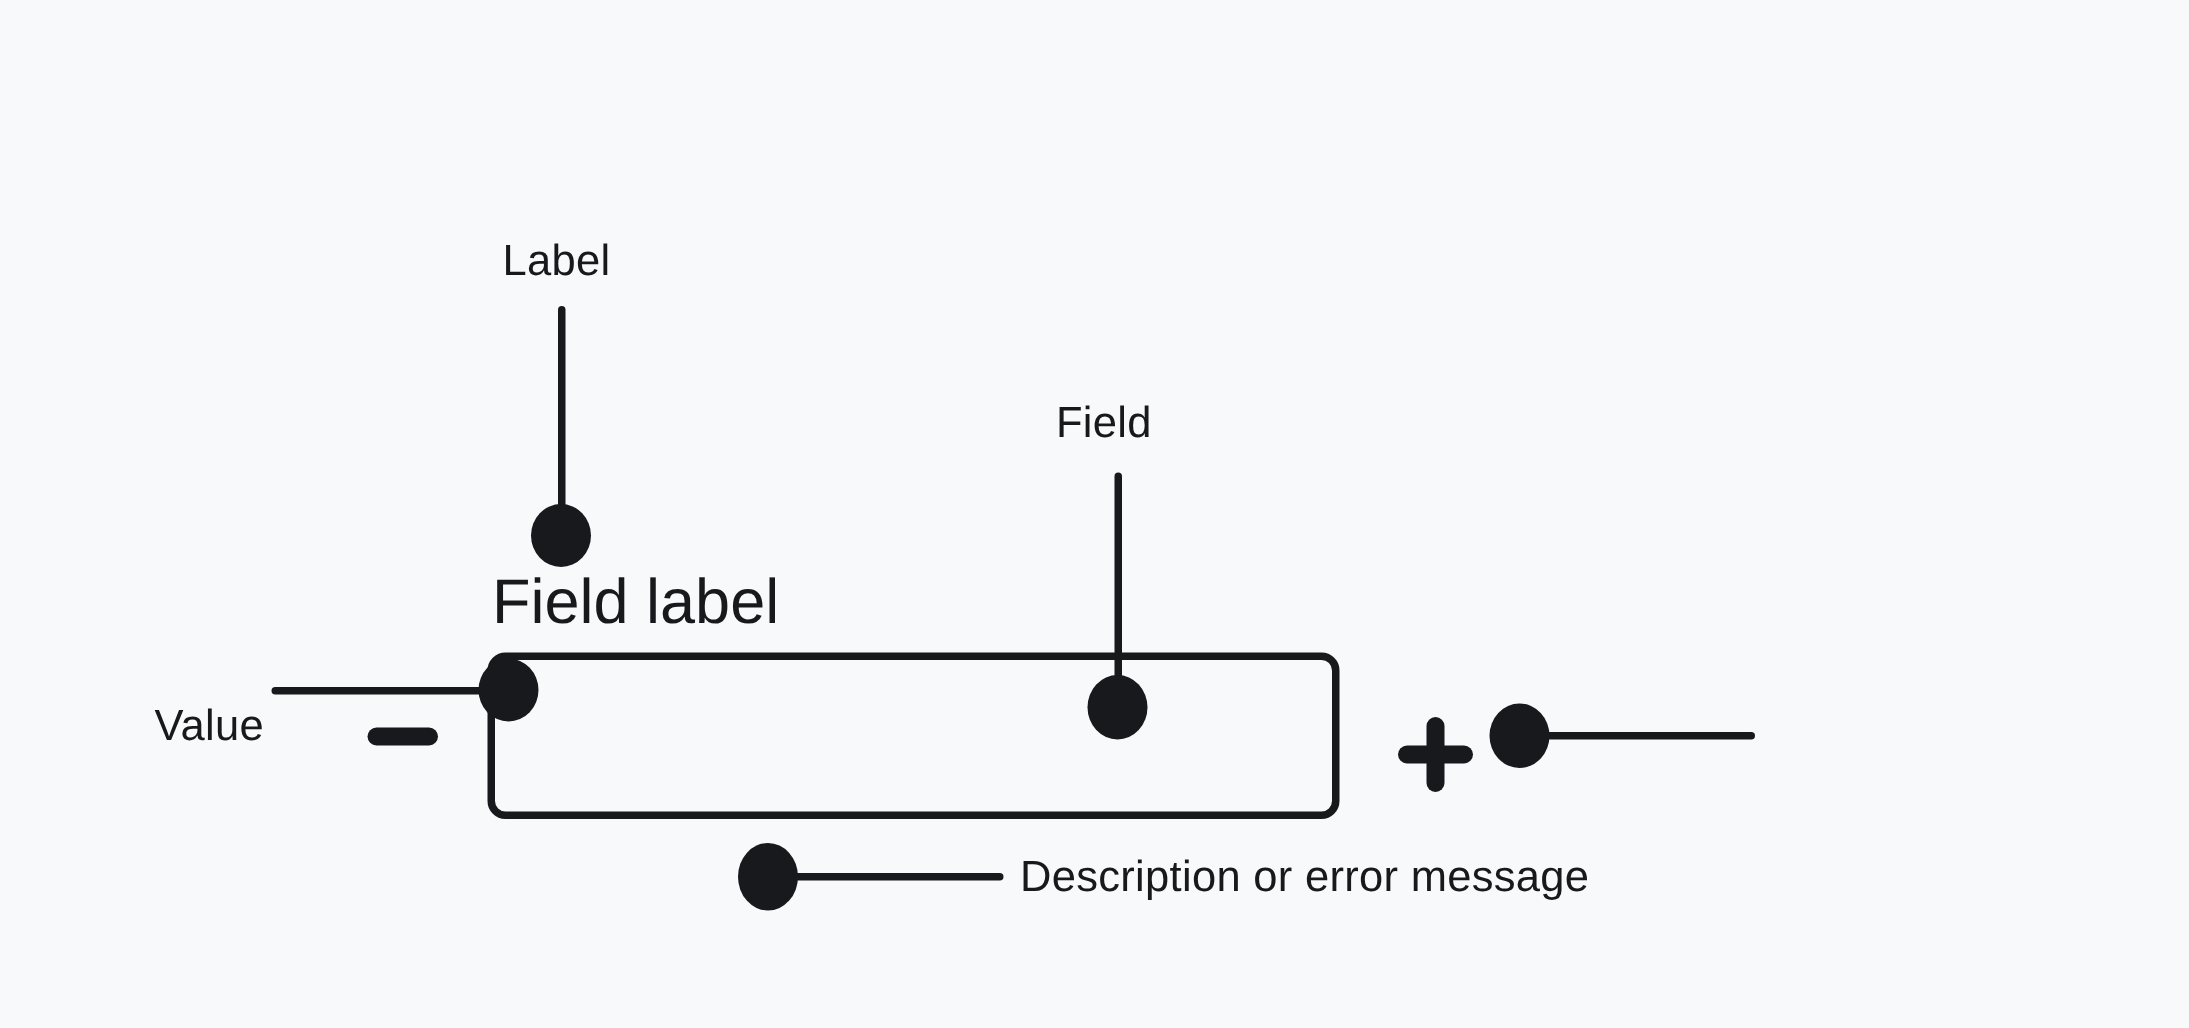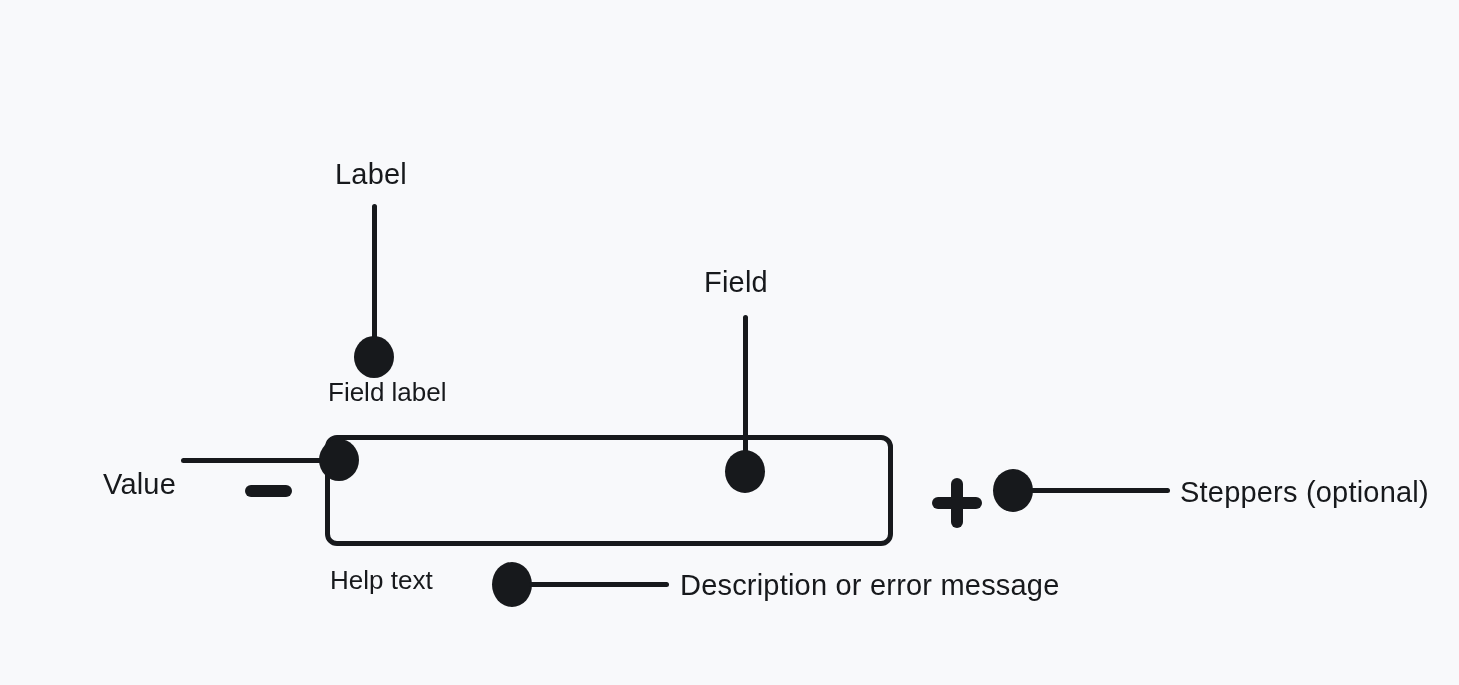--- a/index.html
+++ b/index.html
@@ -23,21 +23,21 @@
   .annot{
     position:absolute;
     font-size:29px;
     line-height:1.15;
     color:var(--ink);
     letter-spacing:0.2px;
     white-space:nowrap;
   }
   .ui-text{
     position:absolute;
-    font-size:26px;
+    font-size:42px;
     line-height:1.1;
     color:var(--ink);
     white-space:nowrap;
   }
   .dot{
     position:absolute;
     background:var(--ink);
     border-radius:50%;
   }
   .hline{
@@ -119,20 +119,18 @@
 
   <div class="dot" style="left:271px;top:391px;width:40px;height:42px;"></div>
 
   <div class="plus-btn">
     <div class="plus-h"></div>
     <div class="plus-v"></div>
   </div>
 
   <div class="dot" style="left:945px;top:421px;width:40px;height:43px;"></div>
   <div class="hline" style="left:982px;top:440px;width:140px;"></div>
-  <div class="annot" style="left:1132px;top:428px;">Steppers (optional)</div>
 
-  <div class="ui-text" style="left:282px;top:518px;">Help text</div>
   <div class="dot" style="left:444px;top:514px;width:40px;height:45px;"></div>
   <div class="hline" style="left:481px;top:534px;width:140px;"></div>
   <div class="annot" style="left:632px;top:521px;text-align:right;">Description or error message</div>
 
 </div>
 
 </body></html>

